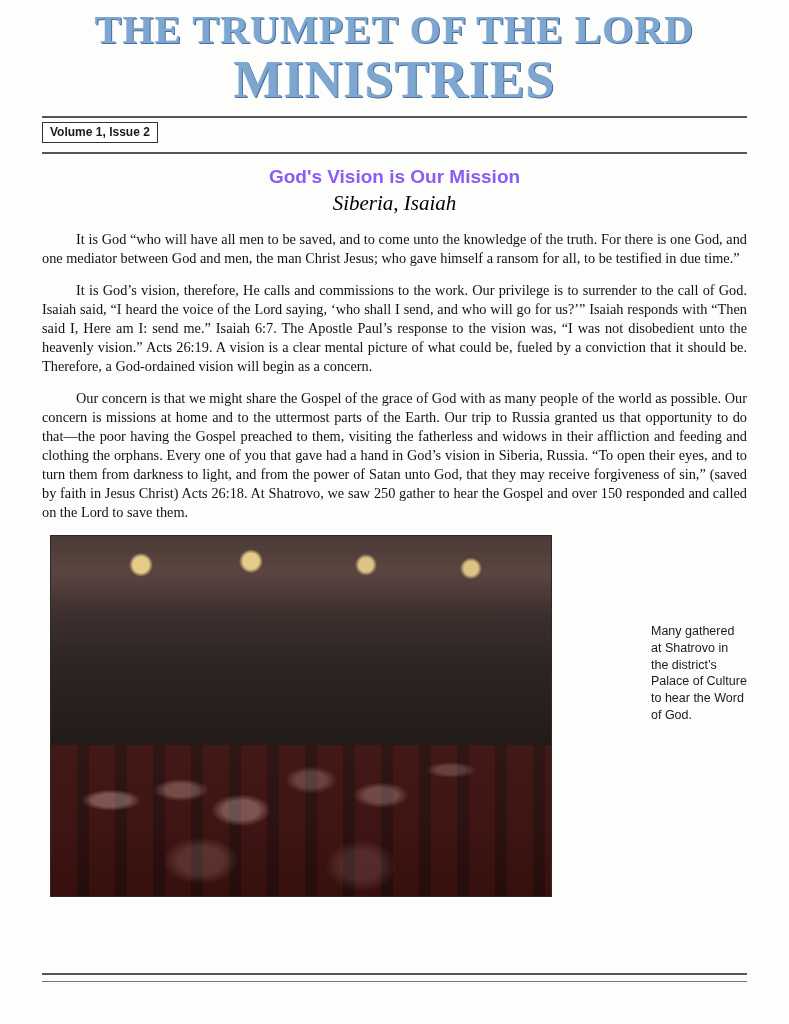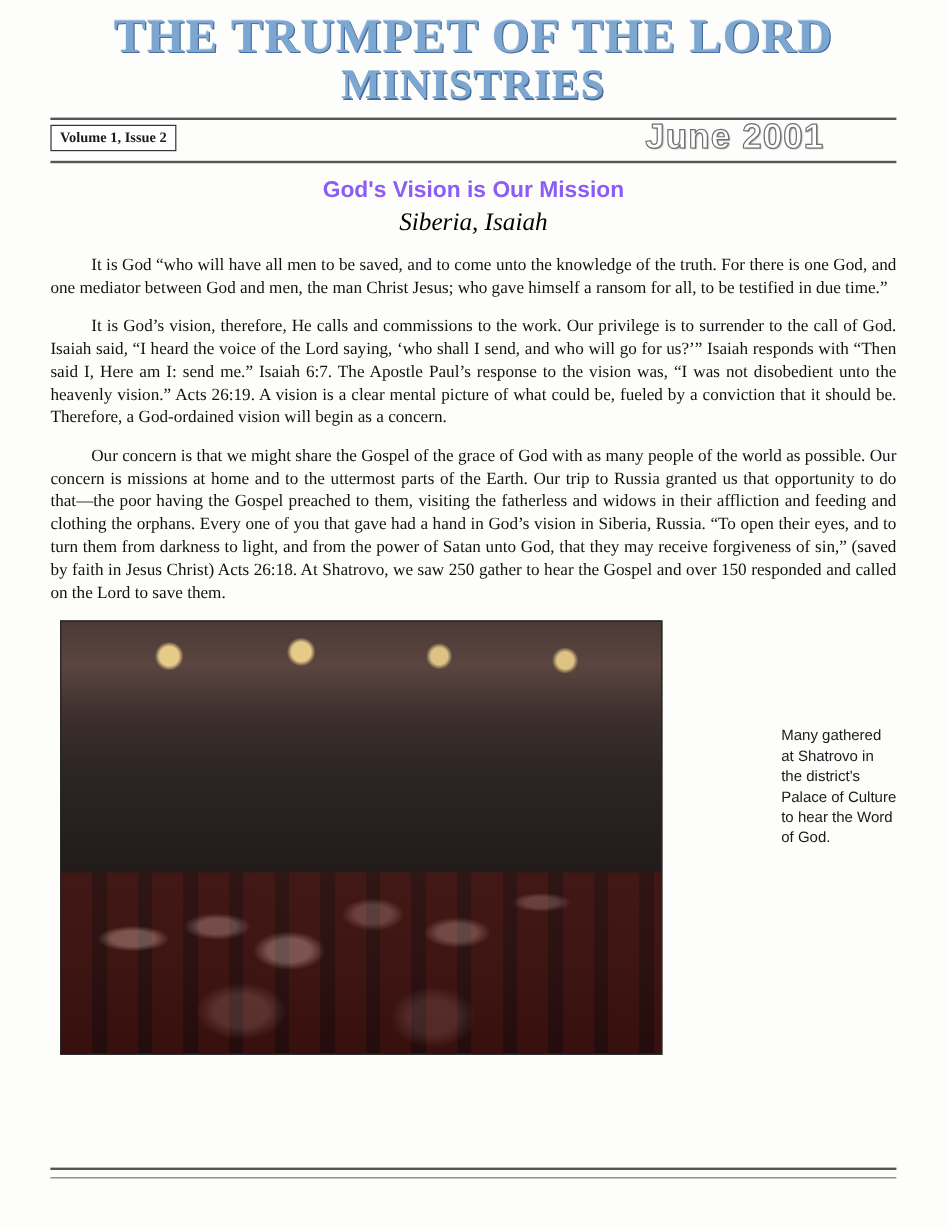--- a/index.html
+++ b/index.html
@@ -35,21 +35,21 @@
     color: #7da7d0;
     text-shadow:
       1px 1px 0 #4a6f9c,
       -0.5px -0.5px 0 #cfe0f2;
     line-height: 1.02;
   }
   .masthead-line1 {
     font-size: 40px;
   }
   .masthead-line2 {
-    font-size: 35px;
+    font-size: 52px;
     margin-top: 2px;
   }
 
   .rule {
     height: 2px;
     background: #555;
     margin: 0 42px;
   }
   .rule.thin { height: 1px; background: #777; }
 
@@ -60,21 +60,21 @@
     position: relative;
     height: 34px;
     margin: 0 42px;
   }
   .volume-box {
     position: absolute;
     left: 0;
     top: 4px;
     border: 1px solid #333;
     padding: 2px 7px 3px 7px;
-    font-family: Liberation Serif, serif;
+    font-family: Liberation Sans, sans-serif;
     font-size: 12px;
     font-weight: bold;
     color: #1a1a1a;
     background: #fff;
   }
   .issue-date {
     position: absolute;
     right: 60px;
     top: -2px;
     font-family: "Liberation Sans", sans-serif;
@@ -207,21 +207,20 @@
 
   <div class="masthead">
     <div class="masthead-line1">THE TRUMPET OF THE LORD</div>
     <div class="masthead-line2">MINISTRIES</div>
   </div>
 
   <div class="rule rule-top"></div>
 
   <div class="issue-bar">
     <div class="volume-box">Volume 1, Issue 2</div>
-    <div class="issue-date">June 2001</div>
   </div>
 
   <div class="rule"></div>
 
   <div class="article-title">God's Vision is Our Mission</div>
   <div class="article-subtitle">Siberia, Isaiah</div>
 
   <div class="body-area">
     <p class="para first">It is God “who will have all men to be saved, and to come unto the knowledge of the truth.  For there is one God, and one mediator between God and men, the man Christ Jesus; who gave himself a ransom for all, to be testified in due time.”</p>
     <p class="para">It is God’s vision, therefore, He calls and commissions to the work.  Our privilege is to surrender to the call of God.  Isaiah said, “I heard the voice of the Lord saying, ‘who shall I send, and who will go for us?’”  Isaiah responds with “Then said I, Here am I:  send me.”  Isaiah 6:7.  The Apostle Paul’s response to the vision was, “I was not disobedient unto the heavenly vision.” Acts 26:19.  A vision is a clear mental picture of what could be, fueled by a conviction that it should be.  Therefore, a God-ordained vision will begin as a concern.</p>

